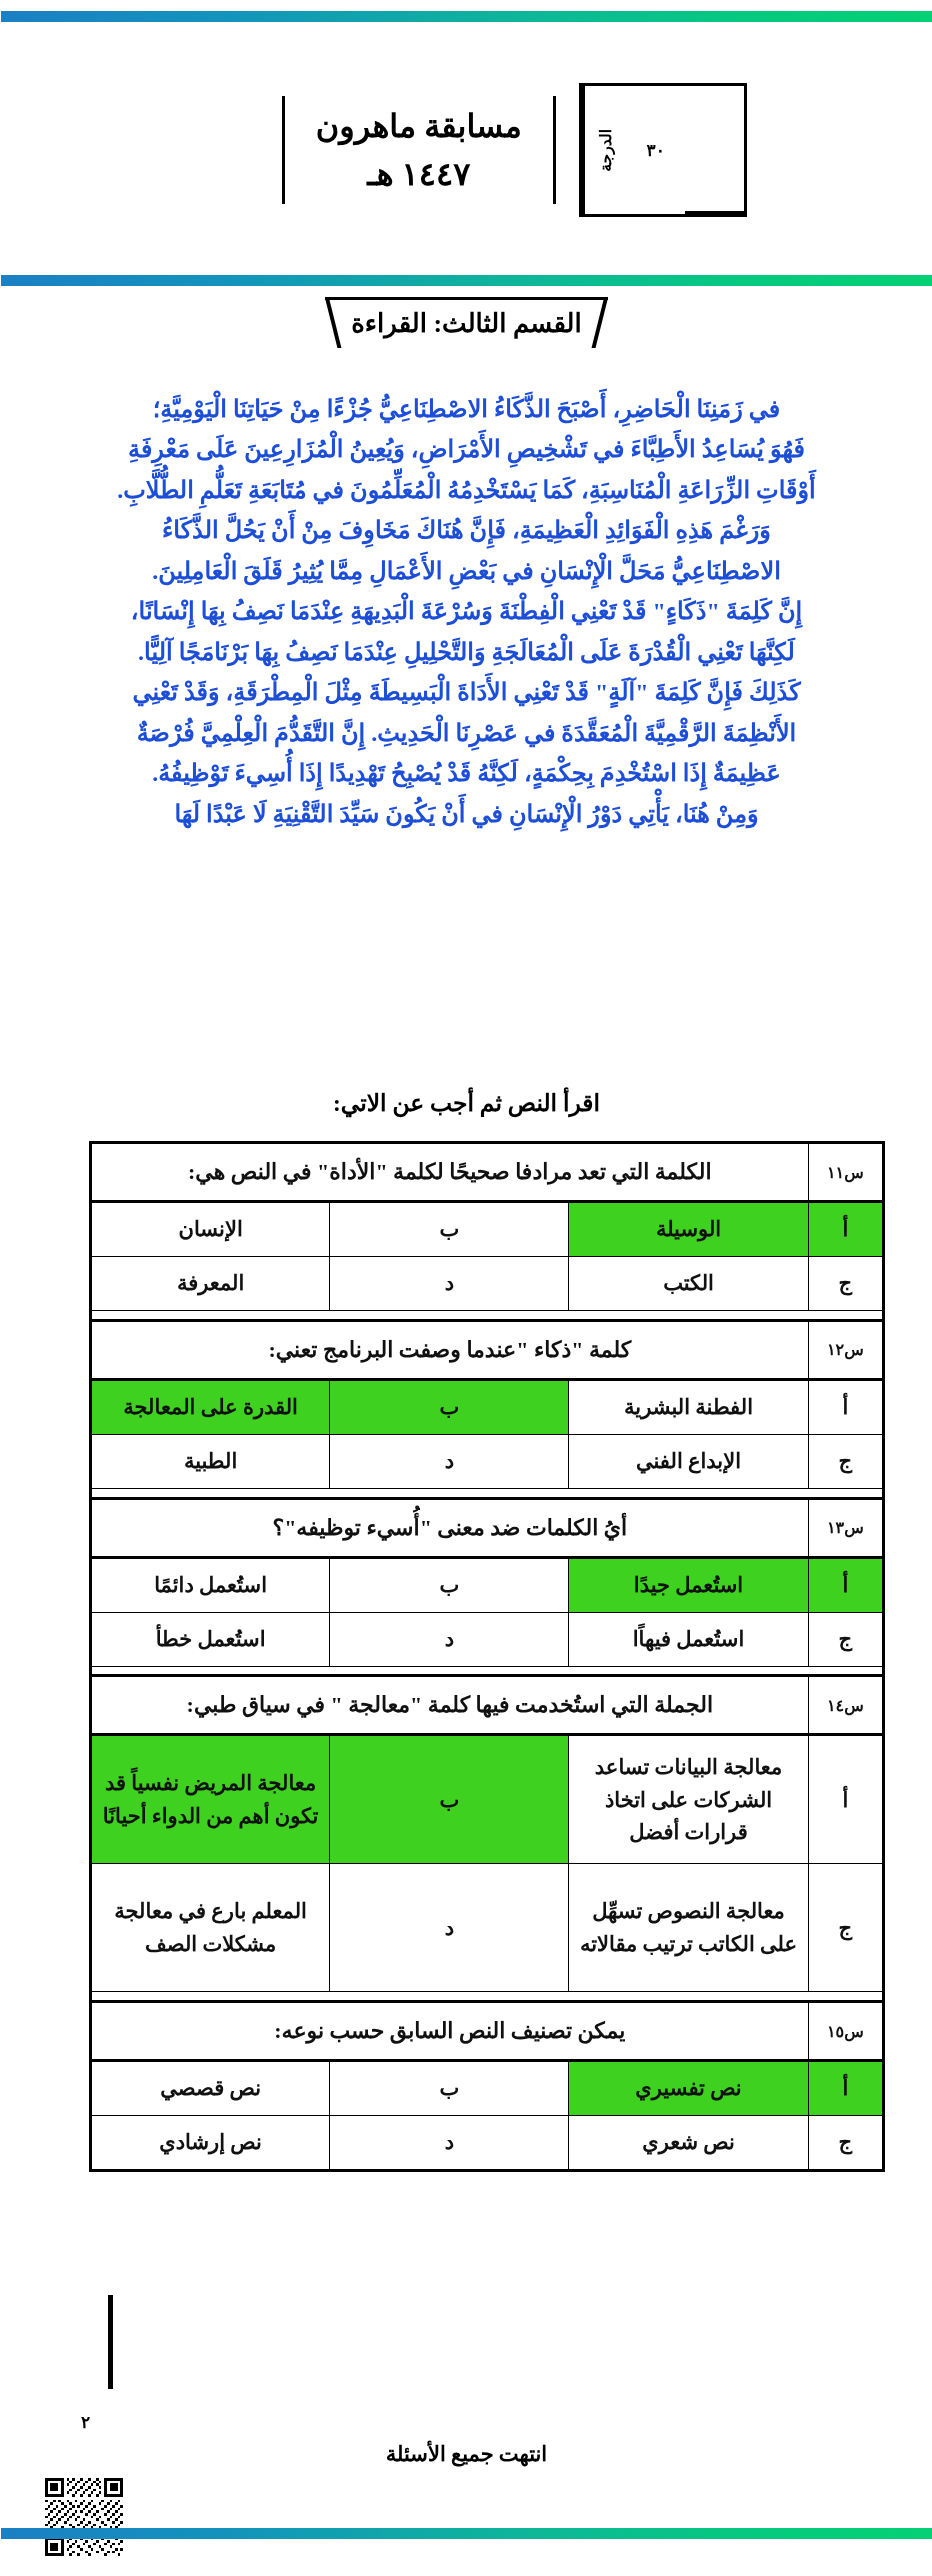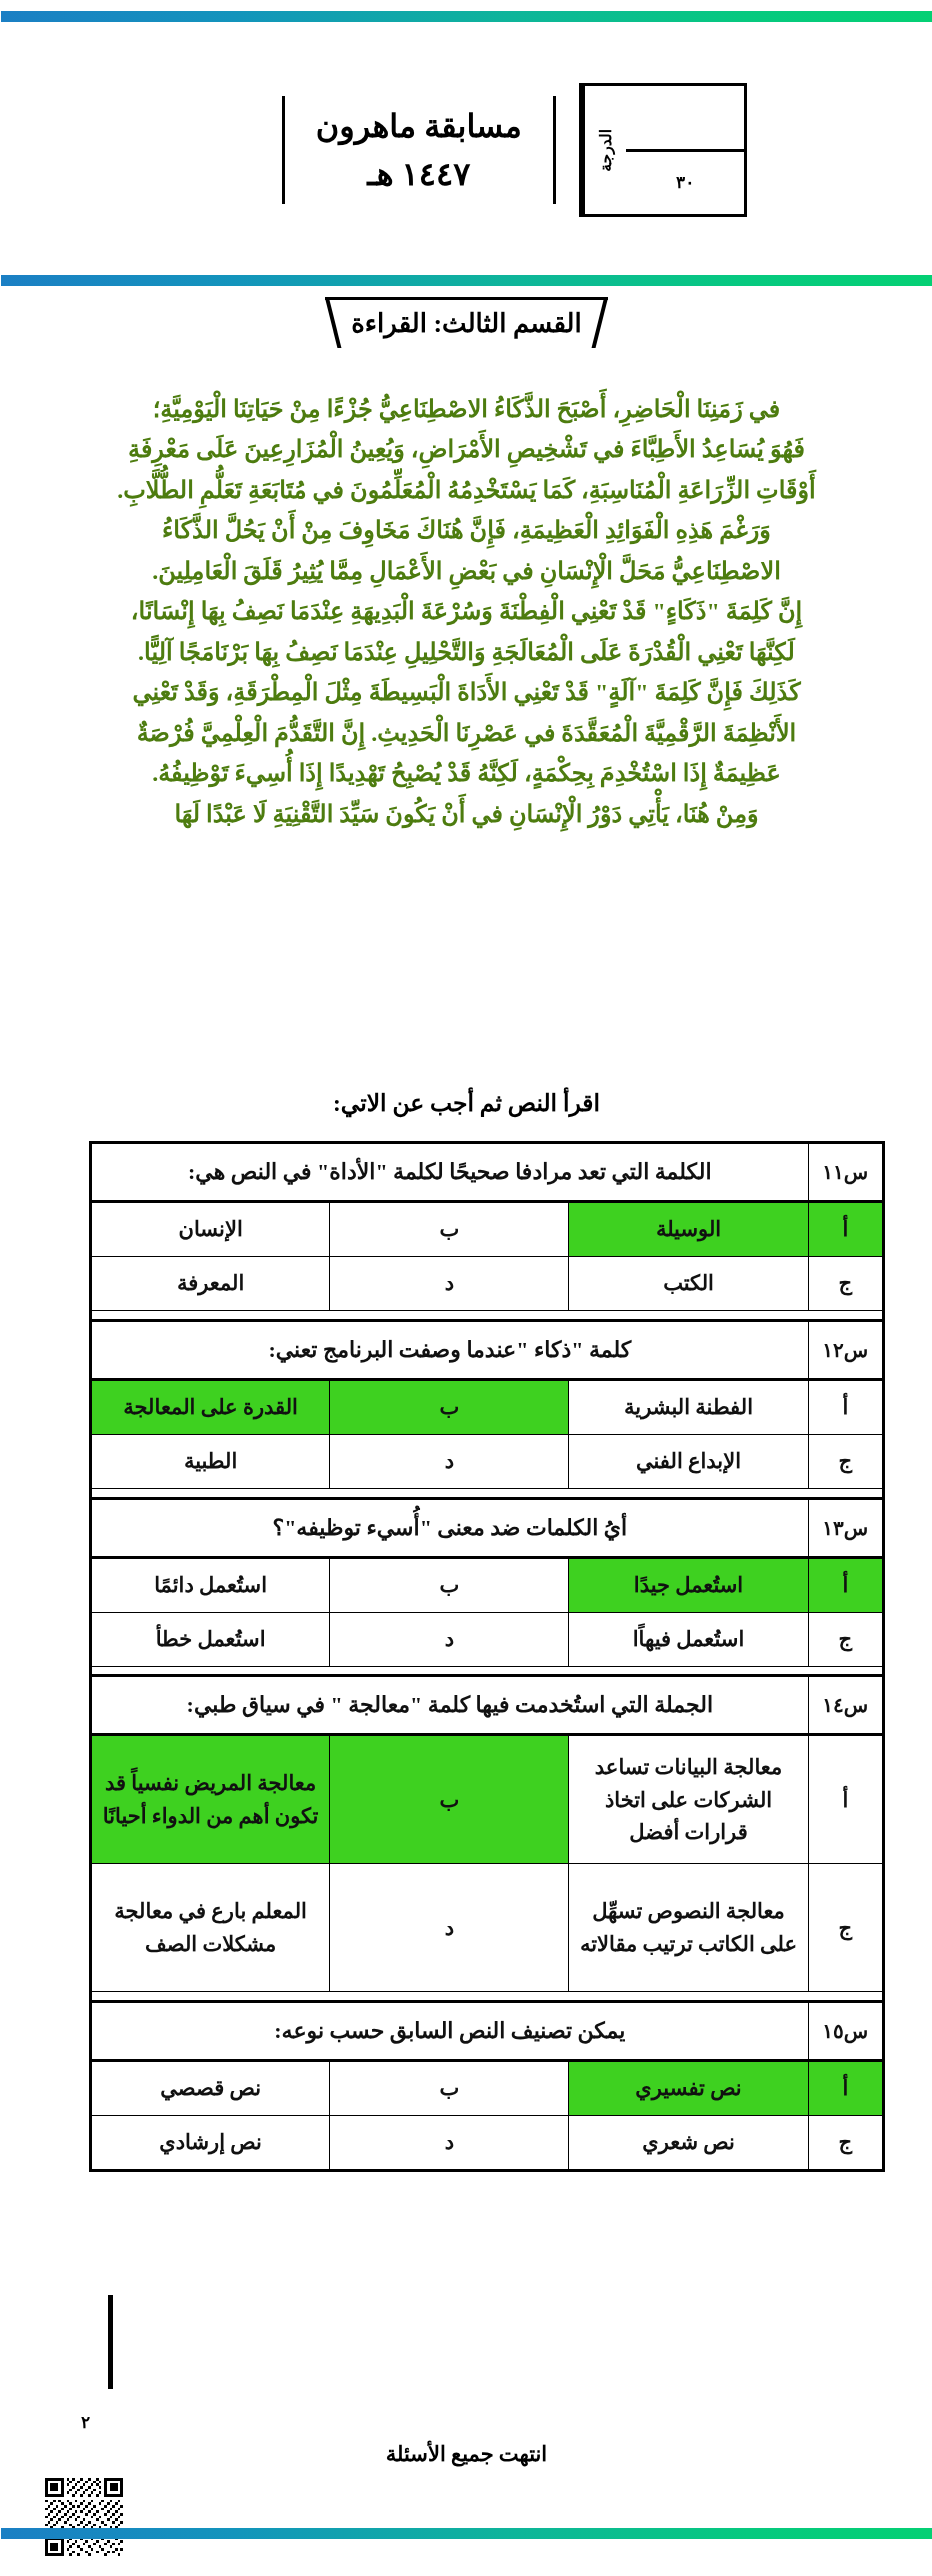--- a/index.html
+++ b/index.html
@@ -76,21 +76,21 @@
   }
   .grade-label span {
     writing-mode: vertical-rl;
     transform: rotate(180deg);
     font-size: 15.6px;
     font-weight: bold;
   }
   .grade-cells {
     flex: 1;
     display: flex;
-    flex-direction: column;
+    flex-direction: row;
   }
   .grade-cell-top {
     flex: 1;
     border-bottom: 3.9px solid #000;
   }
   .grade-cell-bottom {
     flex: 1;
     display: flex;
     align-items: center;
     justify-content: center;
@@ -132,21 +132,21 @@
   .passage {
     position: absolute;
     top: 390px;
     right: 47px;
     width: 839px;
     text-align: justify;
     text-align-last: center;
     font-size: 24px;
     font-weight: bold;
     line-height: 1.62;
-    color: #4d7c0f;
+    color: #1d4ed8;
     direction: rtl;
   }
   .passage p { margin: 0 0 1.6px 0; }
   .instruction {
     position: absolute;
     top: 1089px;
     right: 47px;
     width: 839px;
     text-align: center;
     font-size: 23.4px;
@@ -175,21 +175,21 @@
     color: #111;
     background: #fff;
     margin-left: 27px;
   }
   .qtable tr.qhead td {
     border-top: 3.9px solid #000;
     border-bottom: 3.1px solid #000;
     height: 45px;
     font-size: 22px;
   }
-  .qtable tr.qhead td.qnum { font-size: 20px; }
+  .qtable tr.qhead td.qnum { font-size: 16px; }
   td.qnum   { width: 64px; }
   td.letter { width: 55px; }
   td.opt    { width: 311px; }
   tr.optrow td { height: 42px; }
   tr.optrow.tall td { height: 116px; line-height: 1.55; }
   td.correct { background: #3ED120; }
   .spacer-row td {
     border: none;
     height: 7.8px;
     padding: 0;

